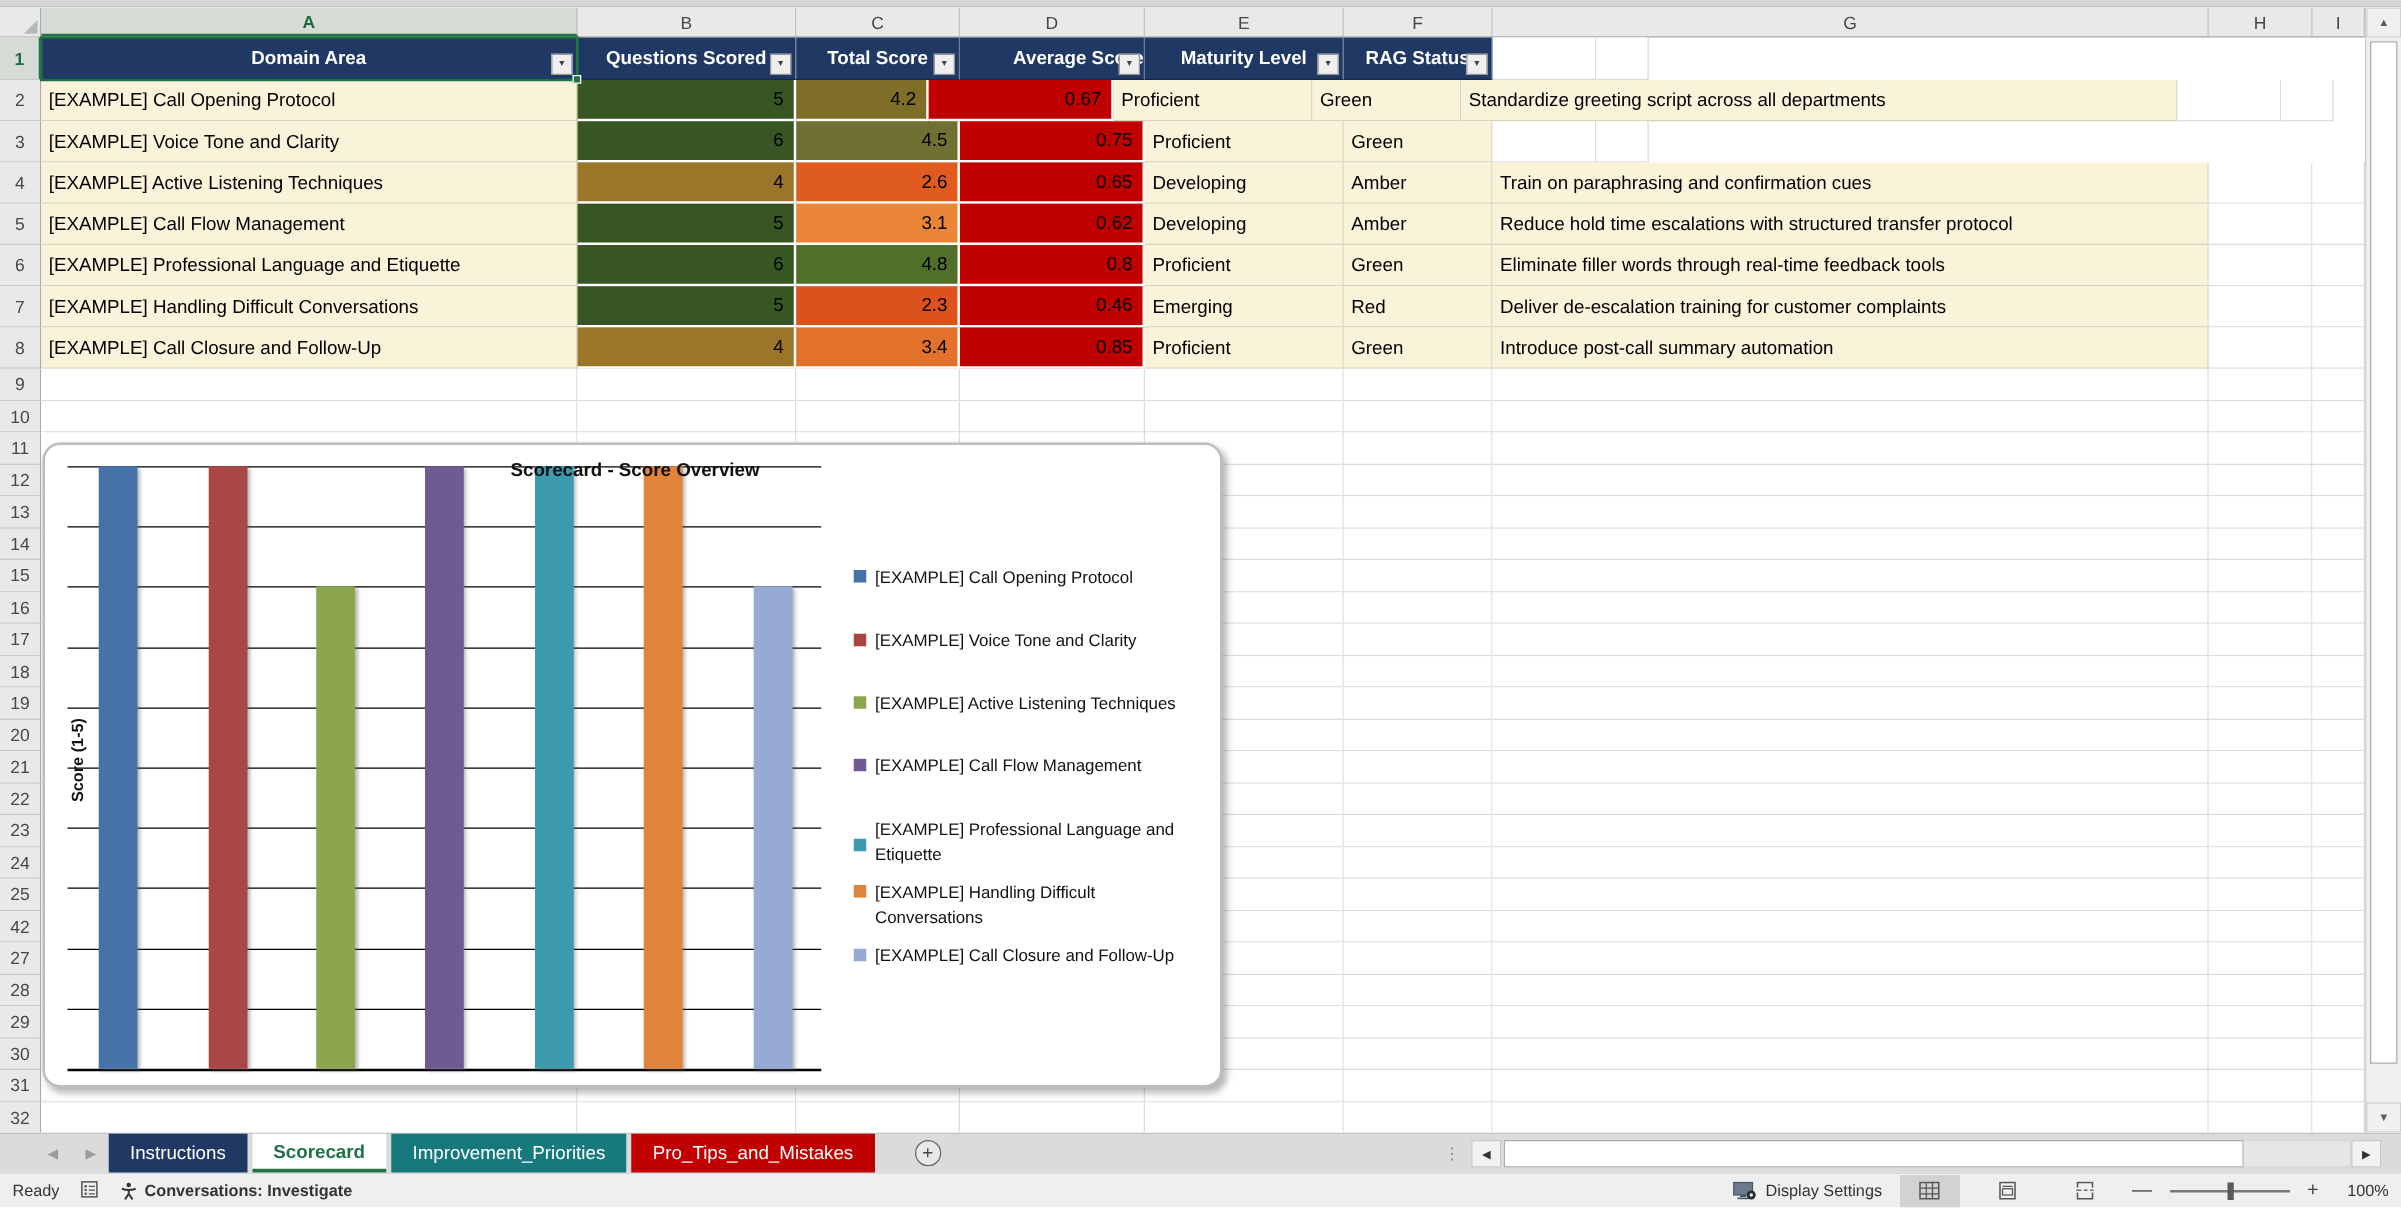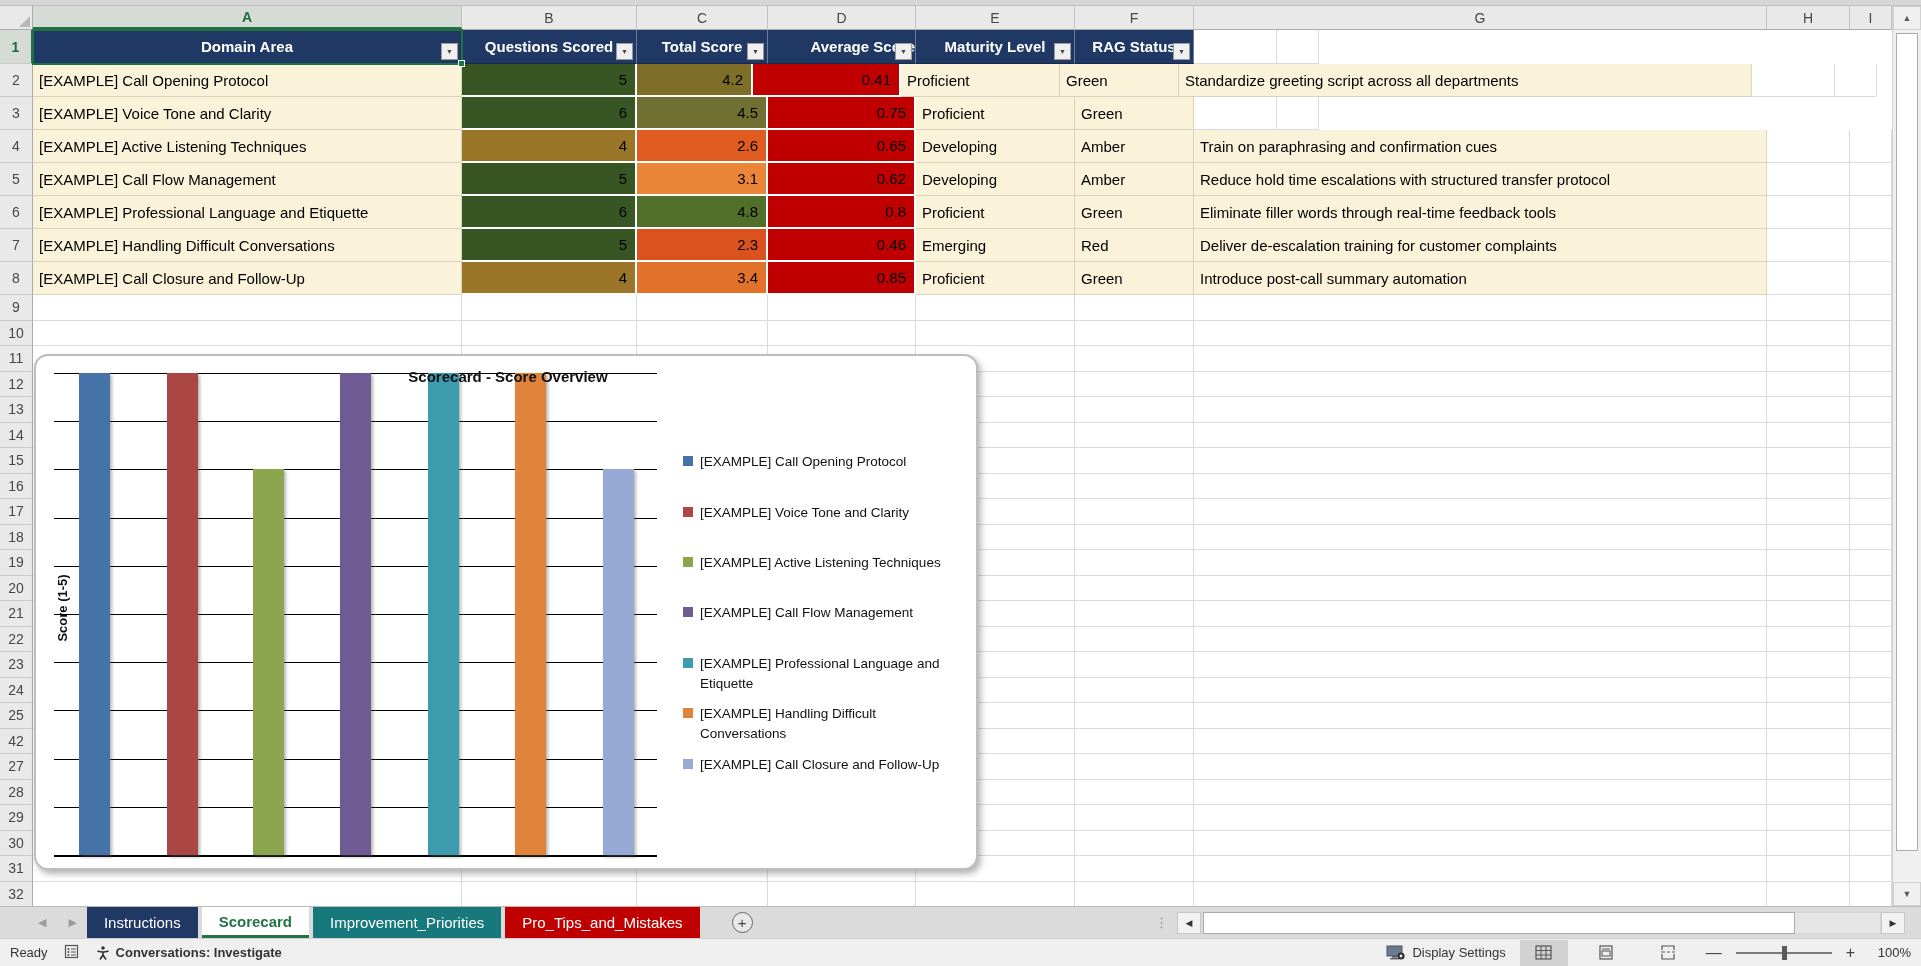--- a/index.html
+++ b/index.html
@@ -176,25 +176,25 @@
       <div class="row" style="height: 33px;">
         <div class="rowhdr">
           <span>2</span>
         </div>
         <div class="cell cream" style="width: 429px;">
           <span>[EXAMPLE] Call Opening Protocol</span>
         </div>
         <div class="cell numcell" style="width: 175px; background: rgb(55, 86, 35);">
           <span>5</span>
         </div>
-        <div class="cell numcell" style="width: 116px; background: rgb(126, 110, 39);">
+        <div class="cell numcell" style="width: 106px; background: rgb(126, 110, 39);">
           <span>4.2</span>
         </div>
         <div class="cell numcell" style="width: 148px; background: rgb(192, 0, 0);">
-          <span>0.41</span>
+          <span>0.67</span>
         </div>
         <div class="cell cream" style="width: 159px;">
           <span>Proficient</span>
         </div>
         <div class="cell cream" style="width: 119px;">
           <span>Green</span>
         </div>
         <div class="cell cream" style="width: 573px;">
           <span>Standardize greeting script across all departments</span>
         </div>
@@ -746,21 +746,21 @@
         <div class="legend-txt">
           <span>[EXAMPLE] Active Listening Techniques</span>
         </div>
       </div>
       <div class="legend-item" style="left: 647px; top: 247px;">
         <span class="legend-sq" style="background: rgb(111, 90, 147);"></span>
         <div class="legend-txt">
           <span>[EXAMPLE] Call Flow Management</span>
         </div>
       </div>
-      <div class="legend-item" style="left: 647px; top: 298px;">
+      <div class="legend-item" style="left: 647px; top: 298px; align-items: center;">
         <span class="legend-sq" style="background: rgb(62, 155, 174);"></span>
         <div class="legend-txt">
           <span>[EXAMPLE] Professional Language and</span>
           <span>Etiquette</span>
         </div>
       </div>
       <div class="legend-item" style="left: 647px; top: 348px;">
         <span class="legend-sq" style="background: rgb(224, 132, 60);"></span>
         <div class="legend-txt">
           <span>[EXAMPLE] Handling Difficult</span>

